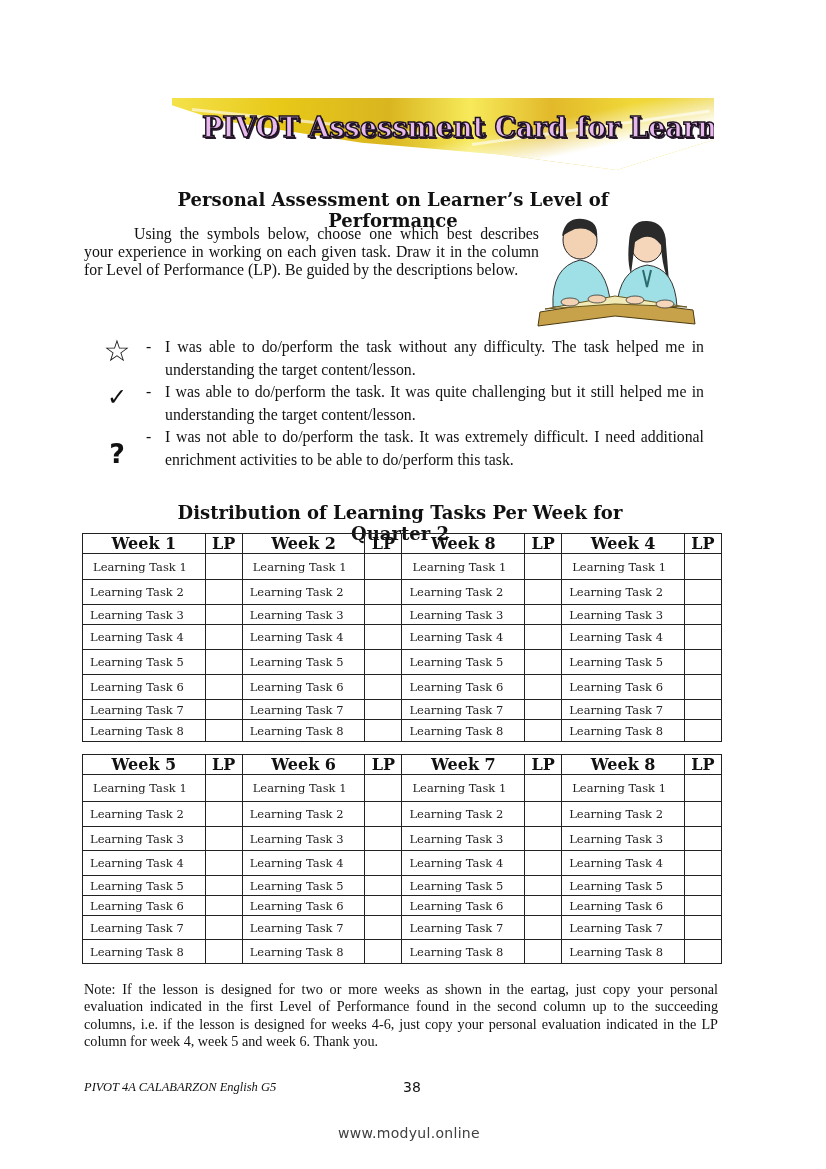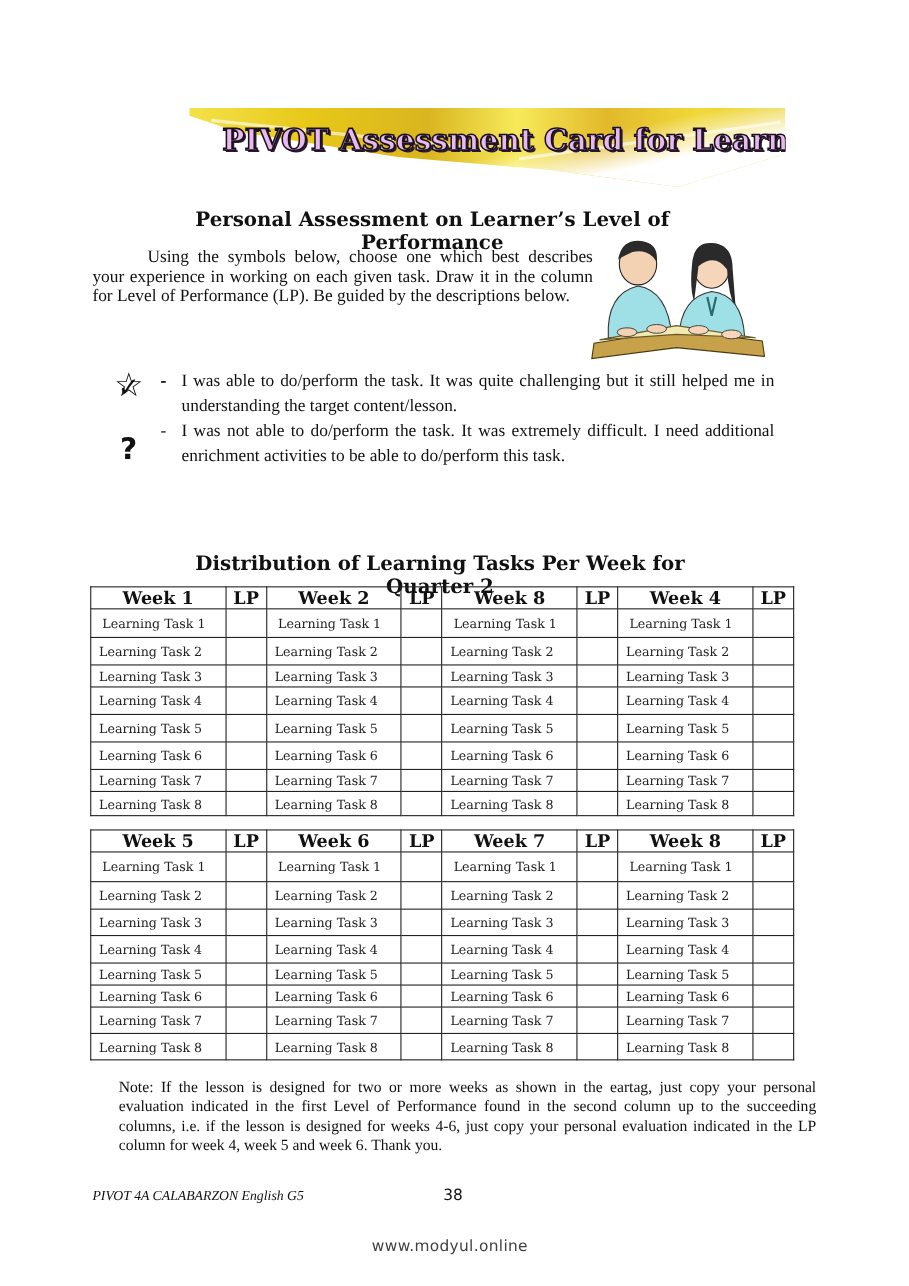--- a/index.html
+++ b/index.html
@@ -61,21 +61,21 @@
   table.tasks th { font-weight: bold; height: 17px; font-size: 16px; text-align: center; }
   table.tasks td.task { padding-left: 7px; color: #222; white-space: nowrap; }
   table.tasks td.task.first { padding-left: 10px; }
   table.tasks col.wk { width: 124px; }
   table.tasks col.lp { width: 38px; }
   #t1 { top: 533px; }
   #t2 { top: 754px; }
 
   .note {
     position: absolute; left: 84px; top: 981px; width: 634px;
-    font-family: "Liberation Serif", serif; font-size: 14.2px; line-height: 17.3px; text-align: justify; margin-left: 24px;
+    font-family: "Liberation Serif", serif; font-size: 14.2px; line-height: 17.3px; text-align: justify;
   }
   .footer-left {
     position: absolute; left: 84px; top: 1080px;
     font-family: Liberation Serif, serif; font-style: italic; font-size: 12.5px;
   }
   .footer-page {
     position: absolute; left: 403px; top: 1079px;
     font-family: "DejaVu Sans", sans-serif; font-size: 14px;
   }
   .watermark {
@@ -113,20 +113,21 @@
   <ellipse cx="35" cy="90" rx="9" ry="4" fill="#f3d2b4" stroke="#333" stroke-width="0.8"></ellipse>
   <ellipse cx="62" cy="87" rx="9" ry="4" fill="#f3d2b4" stroke="#333" stroke-width="0.8"></ellipse>
   <ellipse cx="100" cy="88" rx="9" ry="4" fill="#f5d6bb" stroke="#333" stroke-width="0.8"></ellipse>
   <ellipse cx="130" cy="92" rx="9" ry="4" fill="#f5d6bb" stroke="#333" stroke-width="0.8"></ellipse>
 </svg>
 
 <div class="legend">
   <div class="legend-item">
     <span class="sym sym-star">☆</span>
     <span class="dash">-</span>
+    <span>I was able to do/perform the task without any difficulty. The task helped me in understanding the target content/lesson.</span>
   </div>
   <div class="legend-item">
     <span class="sym sym-check">✓</span>
     <span class="dash">-</span>
     <span>I was able to do/perform the task. It was quite challenging but it still helped me in understanding the target content/lesson.</span>
   </div>
   <div class="legend-item">
     <span class="sym sym-q">?</span>
     <span class="dash">-</span>
     <span>I was not able to do/perform the task. It was extremely difficult. I need additional enrichment activities to be able to do/perform this task.</span>

